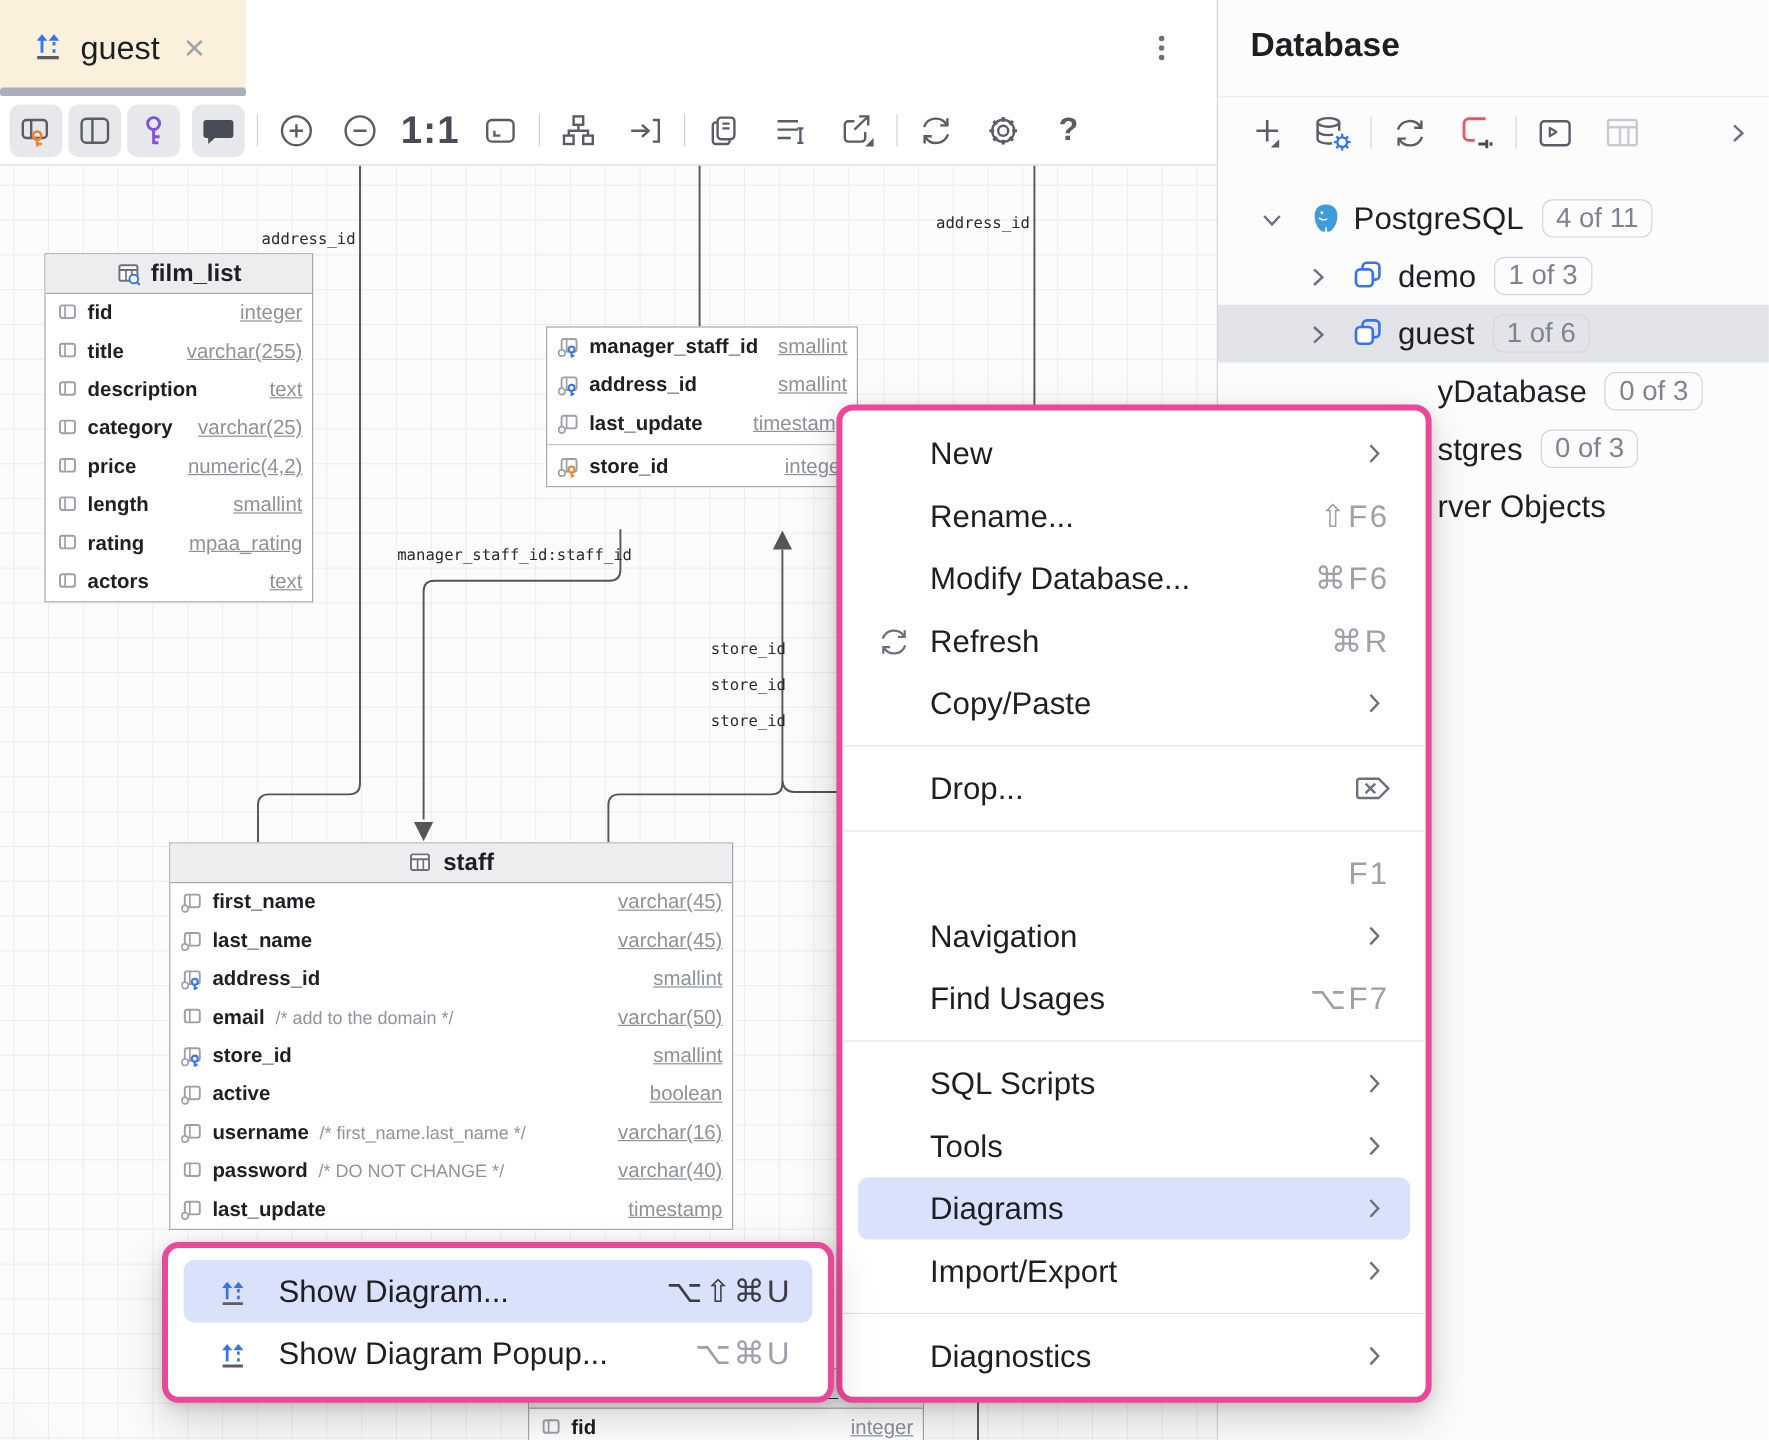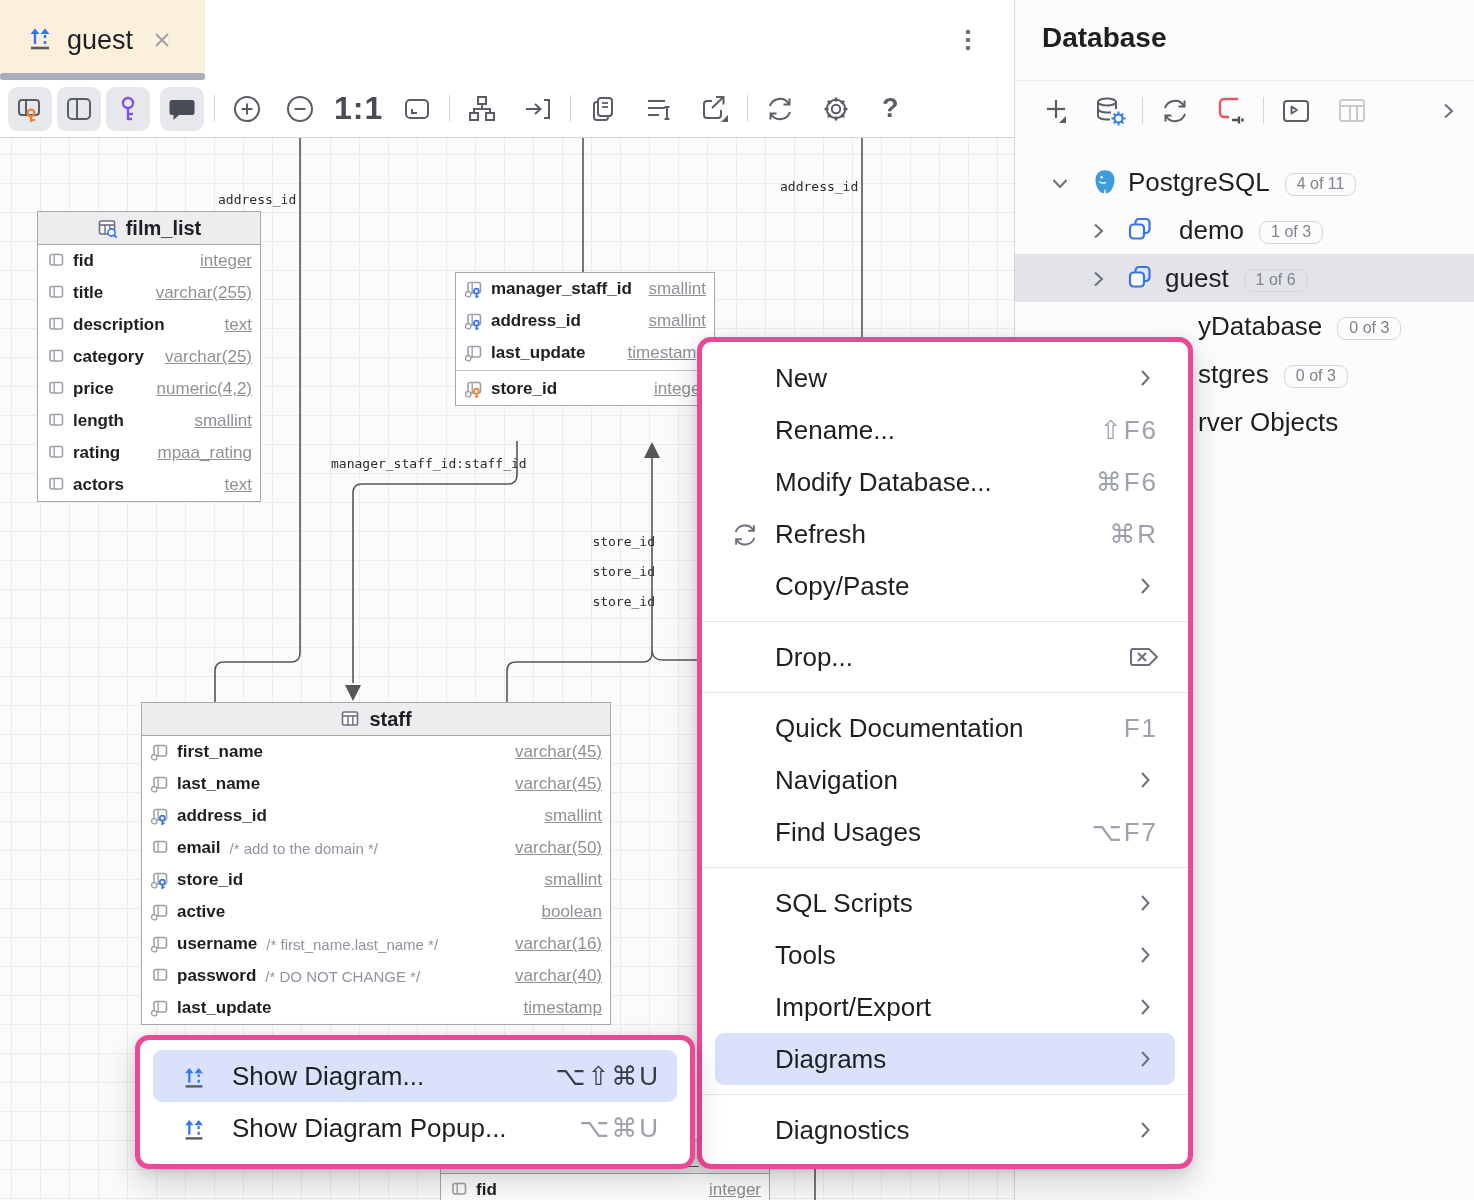--- a/index.html
+++ b/index.html
@@ -73,21 +73,21 @@
   .dbtn { width:46px; height:46px; border-radius:9px; display:flex; align-items:center; justify-content:center; flex:0 0 auto; }
   .dbsep { width:1px; height:27px; background:#D2D4D9; margin:0 9px; flex:0 0 auto; }
   .dbchevron { margin-left:auto; margin-right:16px; display:flex; }
   #dbtree { position:absolute; left:0; top:158px; width:460px; }
   .trow { position:relative; height:48px; display:flex; align-items:center; font-size:26px; color:#1E1F22; }
   .trow.selected { background:#E2E4E9; }
   .trow .chev { position:absolute; top:14px; display:flex; }
   .trow .nicon { position:absolute; top:10px; display:flex; }
   .trow .tlab { position:absolute; white-space:nowrap; }
   .badge { display:inline-block; margin-left:15px; padding:1px 11px 2px; border:1.5px solid #D4D6DC;
-    border-radius:9px; font-size:16px; color:#7F838E; background:transparent; vertical-align:2px; }
+    border-radius:9px; font-size:23px; color:#7F838E; background:transparent; vertical-align:2px; }
 </style>
 </head>
 <body>
 
 <div id="root">
 
   <div id="editor">
 
     <div id="tabbar">
       <div class="tab">
@@ -655,21 +655,21 @@
             <svg width="22" height="22" viewBox="0 0 22 22">
               <path d="M8 4.5 L15 11 L8 17.5" fill="none" stroke="#6C707E" stroke-width="2"></path>
             </svg>
           </span>
           <span class="nicon" style="display: flex; left: 112px;">
             <svg width="26" height="26" viewBox="0 0 26 26">
               <rect x="8.5" y="3" width="14" height="14" rx="3.5" fill="none" stroke="#3574F0" stroke-width="2.2"></rect>
               <rect x="3" y="8.5" width="14" height="14" rx="3.5" fill="#FCFCFD" stroke="#3574F0" stroke-width="2.2"></rect>
             </svg>
           </span>
-          <span class="tlab" style="left: 164px;">demo<span class="badge">1 of 3</span></span>
+          <span class="tlab" style="left: 150px;">demo<span class="badge">1 of 3</span></span>
         </div>
         <div class="trow selected">
           <span class="chev" style="display: flex; left: 72px;">
             <svg width="22" height="22" viewBox="0 0 22 22">
               <path d="M8 4.5 L15 11 L8 17.5" fill="none" stroke="#6C707E" stroke-width="2"></path>
             </svg>
           </span>
           <span class="nicon" style="display: flex; left: 112px;">
             <svg width="26" height="26" viewBox="0 0 26 26">
               <rect x="8.5" y="3" width="14" height="14" rx="3.5" fill="none" stroke="#3574F0" stroke-width="2.2"></rect>
@@ -732,21 +732,20 @@
         <span class="lbl">Drop...</span>
         <span class="ricon" style="display: flex;">
           <svg width="32" height="32" viewBox="0 0 32 32">
             <path d="M4 8 h16 l8 8 l-8 8 h-16 a2 2 0 0 1 -2 -2 v-12 a2 2 0 0 1 2 -2 Z" fill="none" stroke="#6C707E" stroke-width="2" stroke-linejoin="round"></path>
             <path d="M9 12 l8 8 M17 12 l-8 8" stroke="#6C707E" stroke-width="2"></path>
           </svg>
         </span>
       </div>
       <div class="msep"></div>
       <div class="mi">
-        <span class="lbl">Quick Documentation</span>
         <span class="shortcut">F1</span>
       </div>
       <div class="mi">
         <span class="lbl">Navigation</span>
         <span class="marrow" style="display: flex;">
           <svg width="20" height="24" viewBox="0 0 20 24">
             <path d="M7 5 L13.5 12 L7 19" fill="none" stroke="#6C707E" stroke-width="2"></path>
           </svg>
         </span>
       </div>
@@ -764,30 +763,30 @@
         </span>
       </div>
       <div class="mi">
         <span class="lbl">Tools</span>
         <span class="marrow" style="display: flex;">
           <svg width="20" height="24" viewBox="0 0 20 24">
             <path d="M7 5 L13.5 12 L7 19" fill="none" stroke="#6C707E" stroke-width="2"></path>
           </svg>
         </span>
       </div>
-      <div class="mi">
-        <span class="lbl">Import/Export</span>
+      <div class="mi hl">
+        <span class="lbl">Diagrams</span>
         <span class="marrow" style="display: flex;">
           <svg width="20" height="24" viewBox="0 0 20 24">
             <path d="M7 5 L13.5 12 L7 19" fill="none" stroke="#6C707E" stroke-width="2"></path>
           </svg>
         </span>
       </div>
-      <div class="mi hl">
-        <span class="lbl">Diagrams</span>
+      <div class="mi">
+        <span class="lbl">Import/Export</span>
         <span class="marrow" style="display: flex;">
           <svg width="20" height="24" viewBox="0 0 20 24">
             <path d="M7 5 L13.5 12 L7 19" fill="none" stroke="#6C707E" stroke-width="2"></path>
           </svg>
         </span>
       </div>
       <div class="msep"></div>
       <div class="mi">
         <span class="lbl">Diagnostics</span>
         <span class="marrow" style="display: flex;">

